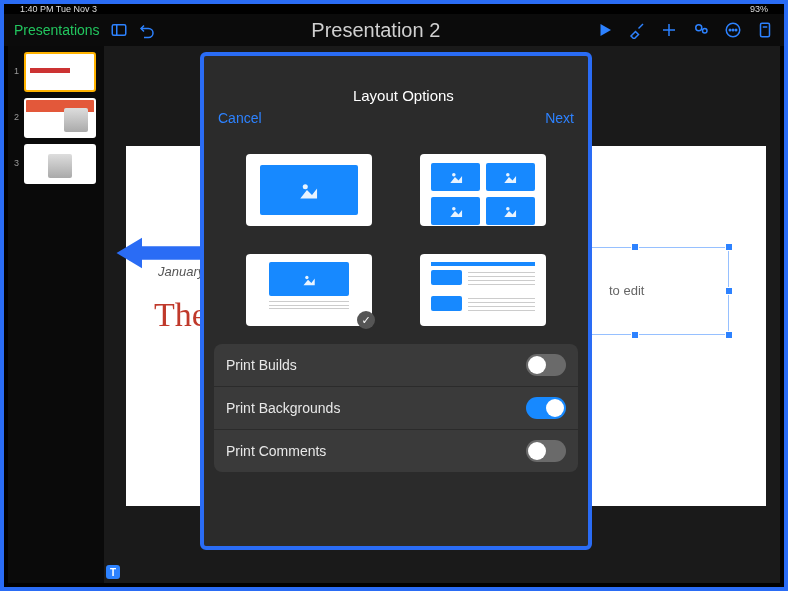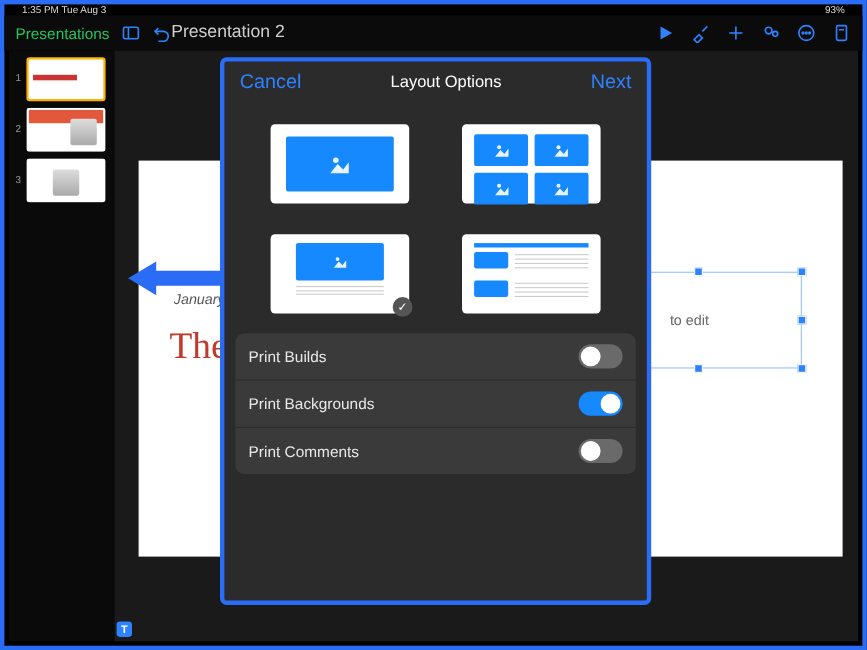--- a/index.html
+++ b/index.html
@@ -11,21 +11,21 @@
   .status-bar {
     height: 10px; display: flex; justify-content: space-between; align-items: center;
     padding: 0 16px; color: #ddd; font-size: 9px;
   }
   .toolbar {
     height: 32px; display: flex; align-items: center; padding: 0 10px;
     background: #0b0b0b; color: #2d82ff;
   }
   .toolbar-left { display: flex; align-items: center; gap: 10px; }
   .toolbar-right { display: flex; align-items: center; gap: 14px; margin-left: auto; }
-  .toolbar-center { flex: 1; text-align: left; color: #d0d0d0; font-size: 16px; }
+  .toolbar-center { flex: 1; text-align: center; color: #d0d0d0; font-size: 20px; }
   .back-link { color: #22c55e; font-size: 14px; cursor: pointer; }
   .tb-icon { width: 18px; height: 18px; display: flex; align-items: center; justify-content: center; color: #2d82ff; }
   .tb-icon svg { width: 18px; height: 18px; stroke: currentColor; fill: none; stroke-width: 2; }
   .tb-icon.play svg { fill: currentColor; stroke: none; }
   .main { position: absolute; top: 42px; left: 4px; right: 4px; bottom: 4px; display: flex; }
   .thumbs { width: 96px; background: #0a0a0a; padding: 6px 4px; display: flex; flex-direction: column; gap: 6px; }
   .thumb-wrap { position: relative; }
   .thumb-num { position: absolute; left: 2px; top: 14px; font-size: 9px; color: #999; }
   .thumb {
     margin-left: 12px; width: 72px; height: 40px; background: #fff; border-radius: 3px;
@@ -61,21 +61,21 @@
     align-items:center; justify-content:center;
   }
   
   .dialog {
     position: absolute; left: 196px; top: 48px; width: 392px; height: 498px;
     background: #2b2b2b; border: 4px solid #2a6cf5; border-radius: 6px;
     display: flex; flex-direction: column;
   }
   .dlg-header { display: flex; align-items: center; justify-content: space-between; padding: 8px 14px; }
   .dlg-title { color: #fff; font-size: 15px; font-weight: 500; }
-  .dlg-btn { color: #2d82ff; font-size: 18px; cursor: pointer; }
+  .dlg-btn { color: #2d82ff; font-size: 14px; cursor: pointer; margin-top: 46px; }
   .layout-grid {
     display: grid; grid-template-columns: 1fr 1fr; gap: 28px 48px;
     padding: 20px 42px 18px 42px;
   }
   .layout-opt {
     background: #fff; border-radius: 4px; height: 72px; position: relative;
     display: flex; align-items: center; justify-content: center; cursor: pointer;
   }
   .check-badge {
     position: absolute; right: -3px; bottom: -3px; width: 18px; height: 18px;
@@ -103,21 +103,21 @@
     border-radius: 50%; transition: left .1s;
   }
   .toggle.on .knob { left: 20px; }
 </style>
 </head>
 <body>
 
 <div class="device">
 
   <div class="status-bar">
-    <span>1:35 PM  Tue Aug 3</span>
+    <span>1:40 PM  Tue Nov 3</span>
     <span>93%</span>
   </div>
 
   <div class="toolbar">
     <div class="toolbar-left">
       <span class="back-link">Presentations</span>
       <span class="tb-icon">
         <svg viewBox="0 0 24 24">
             <rect x="3" y="5" width="18" height="14" rx="2"></rect>
             <line x1="9" y1="5" x2="9" y2="19"></line>

